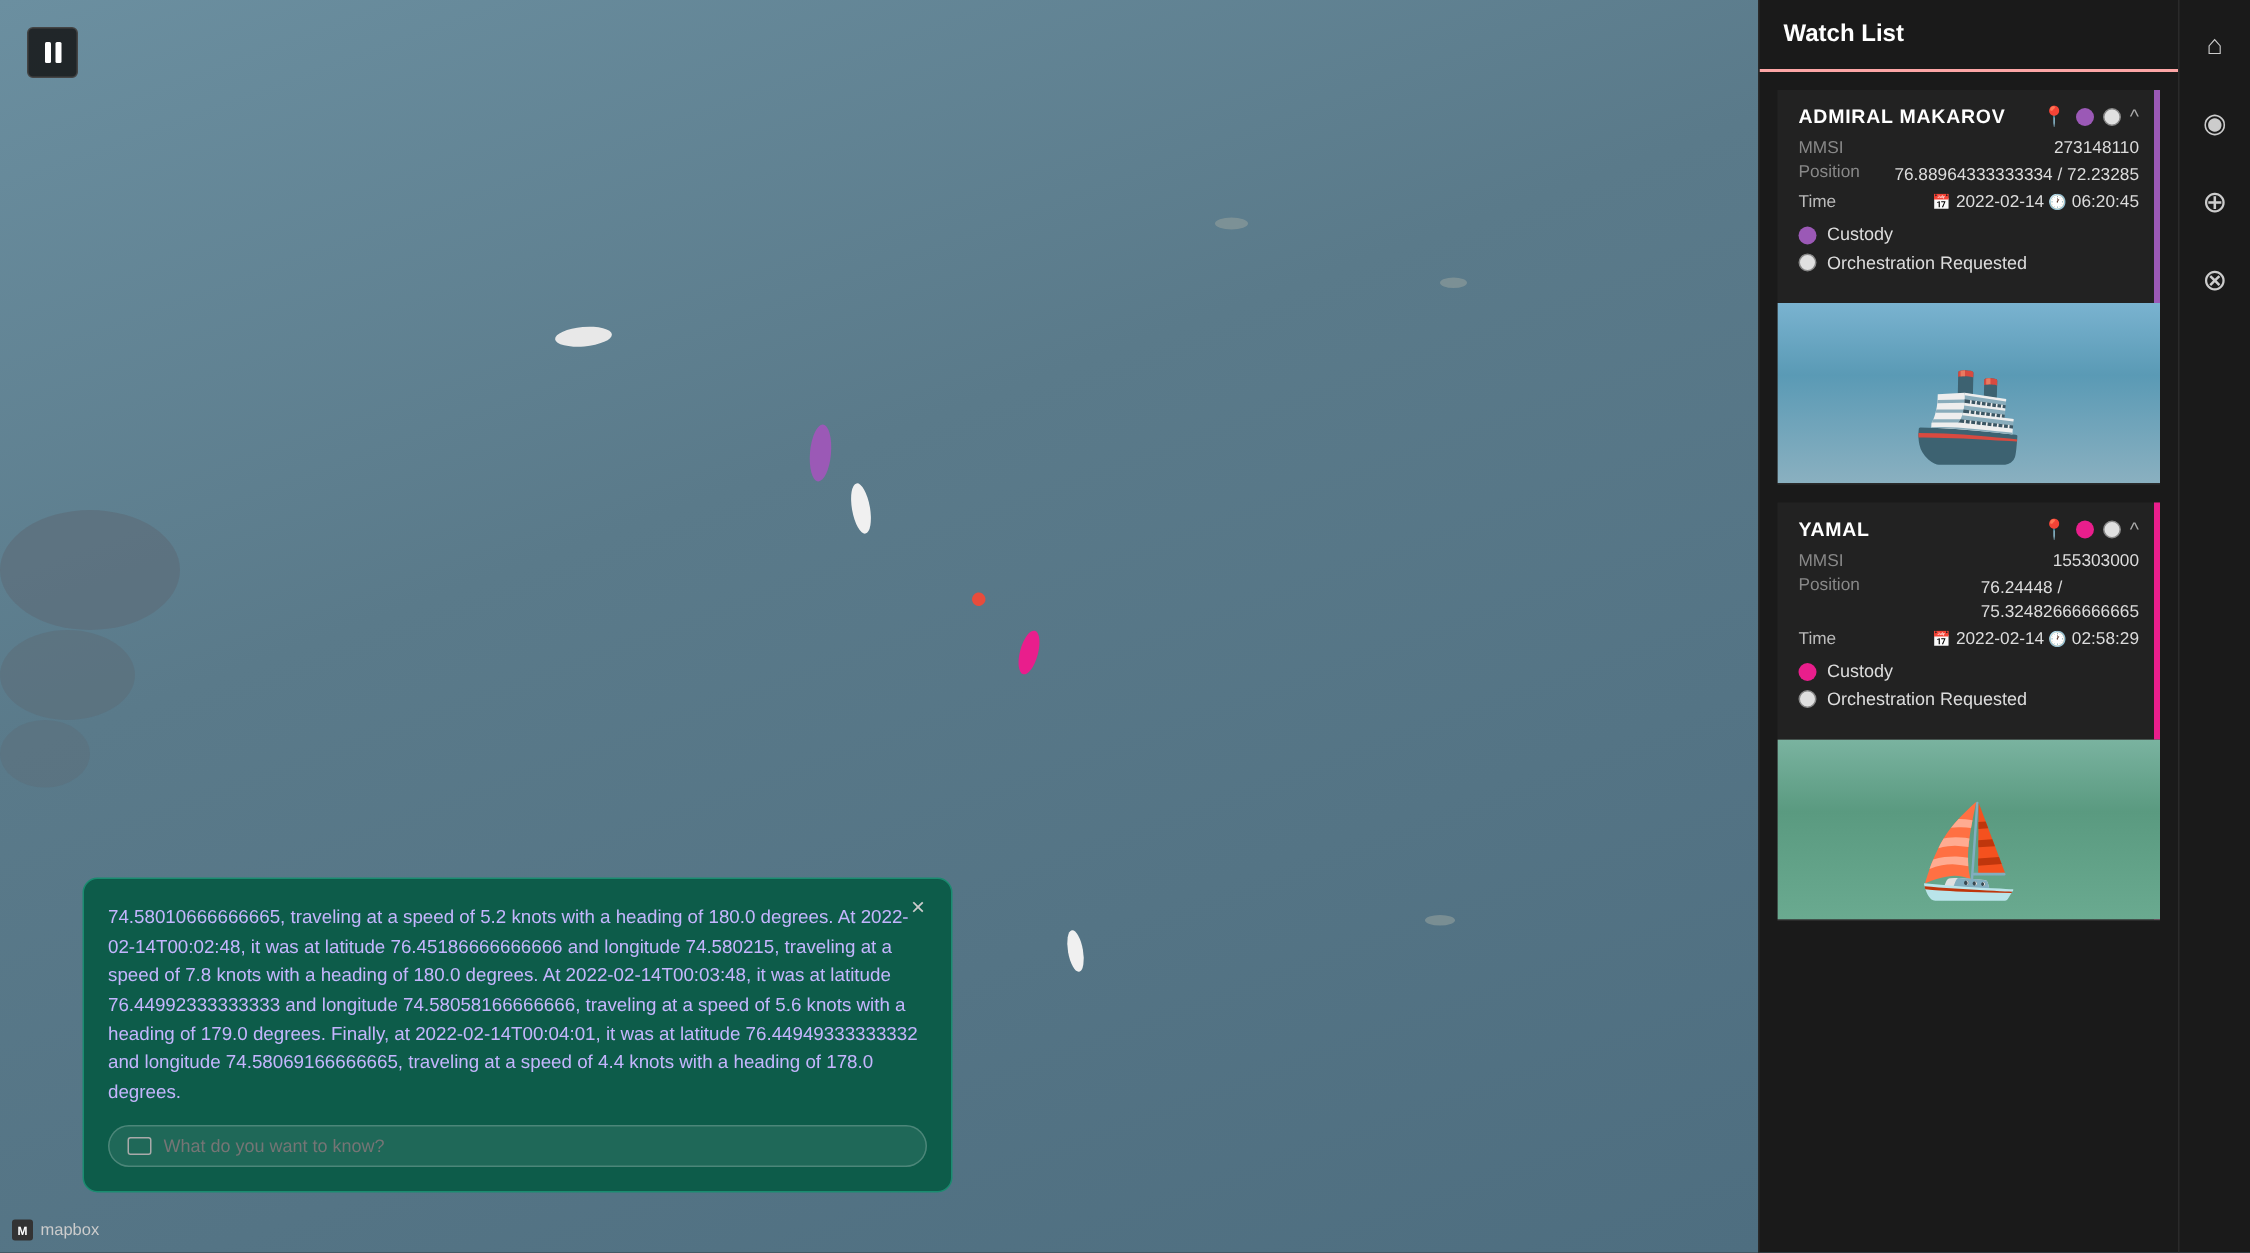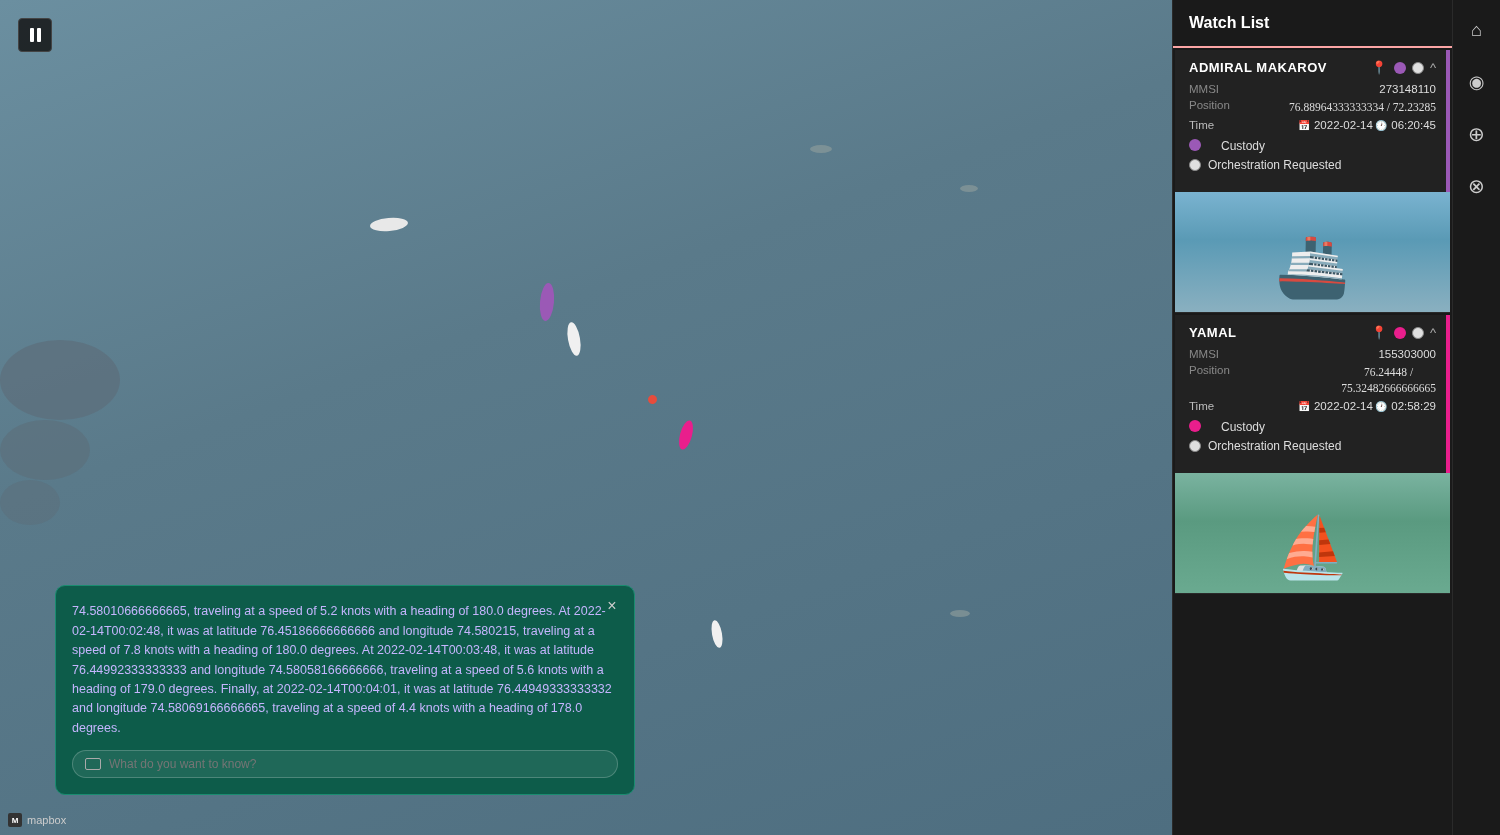--- a/index.html
+++ b/index.html
@@ -277,21 +277,21 @@
     #watchlist-header {
       padding: 14px 16px;
       font-size: 16px;
       font-weight: bold;
       color: white;
       border-bottom: 2px solid #fca5a5;
     }
 
     .vessel-card {
       background: #222;
-      margin: 2px;
+      margin: 12px;
       border-bottom: 1px solid #2a2a2a;
       position: relative;
     }
 
     .vessel-card-inner {
       padding: 10px 14px;
     }
 
     .vessel-header {
       display: flex;
@@ -346,38 +346,37 @@
     .vessel-info-row .label {
       color: #888;
     }
 
     .vessel-info-row .value {
       color: #ddd;
       text-align: right;
     }
 
     .vessel-info-row .value.multiline {
-      text-align: center;
+      text-align: left;
       line-height: 1.4;
-      font-family: Liberation Serif, serif;
     }
 
     .time-row {
       display: flex;
       justify-content: space-between;
       font-size: 11.5px;
       color: #bbb;
       margin-bottom: 8px;
       gap: 28px;
     }
 
     .custody-row {
       display: flex;
-      align-items: flex-start;
-      gap: 20px;
+      align-items: flex-end;
+      gap: 7px;
       margin-bottom: 5px;
       font-size: 12px;
       color: #ddd;
     }
 
     .orchestration-row {
       display: flex;
       align-items: center;
       gap: 7px;
       margin-bottom: 10px;

